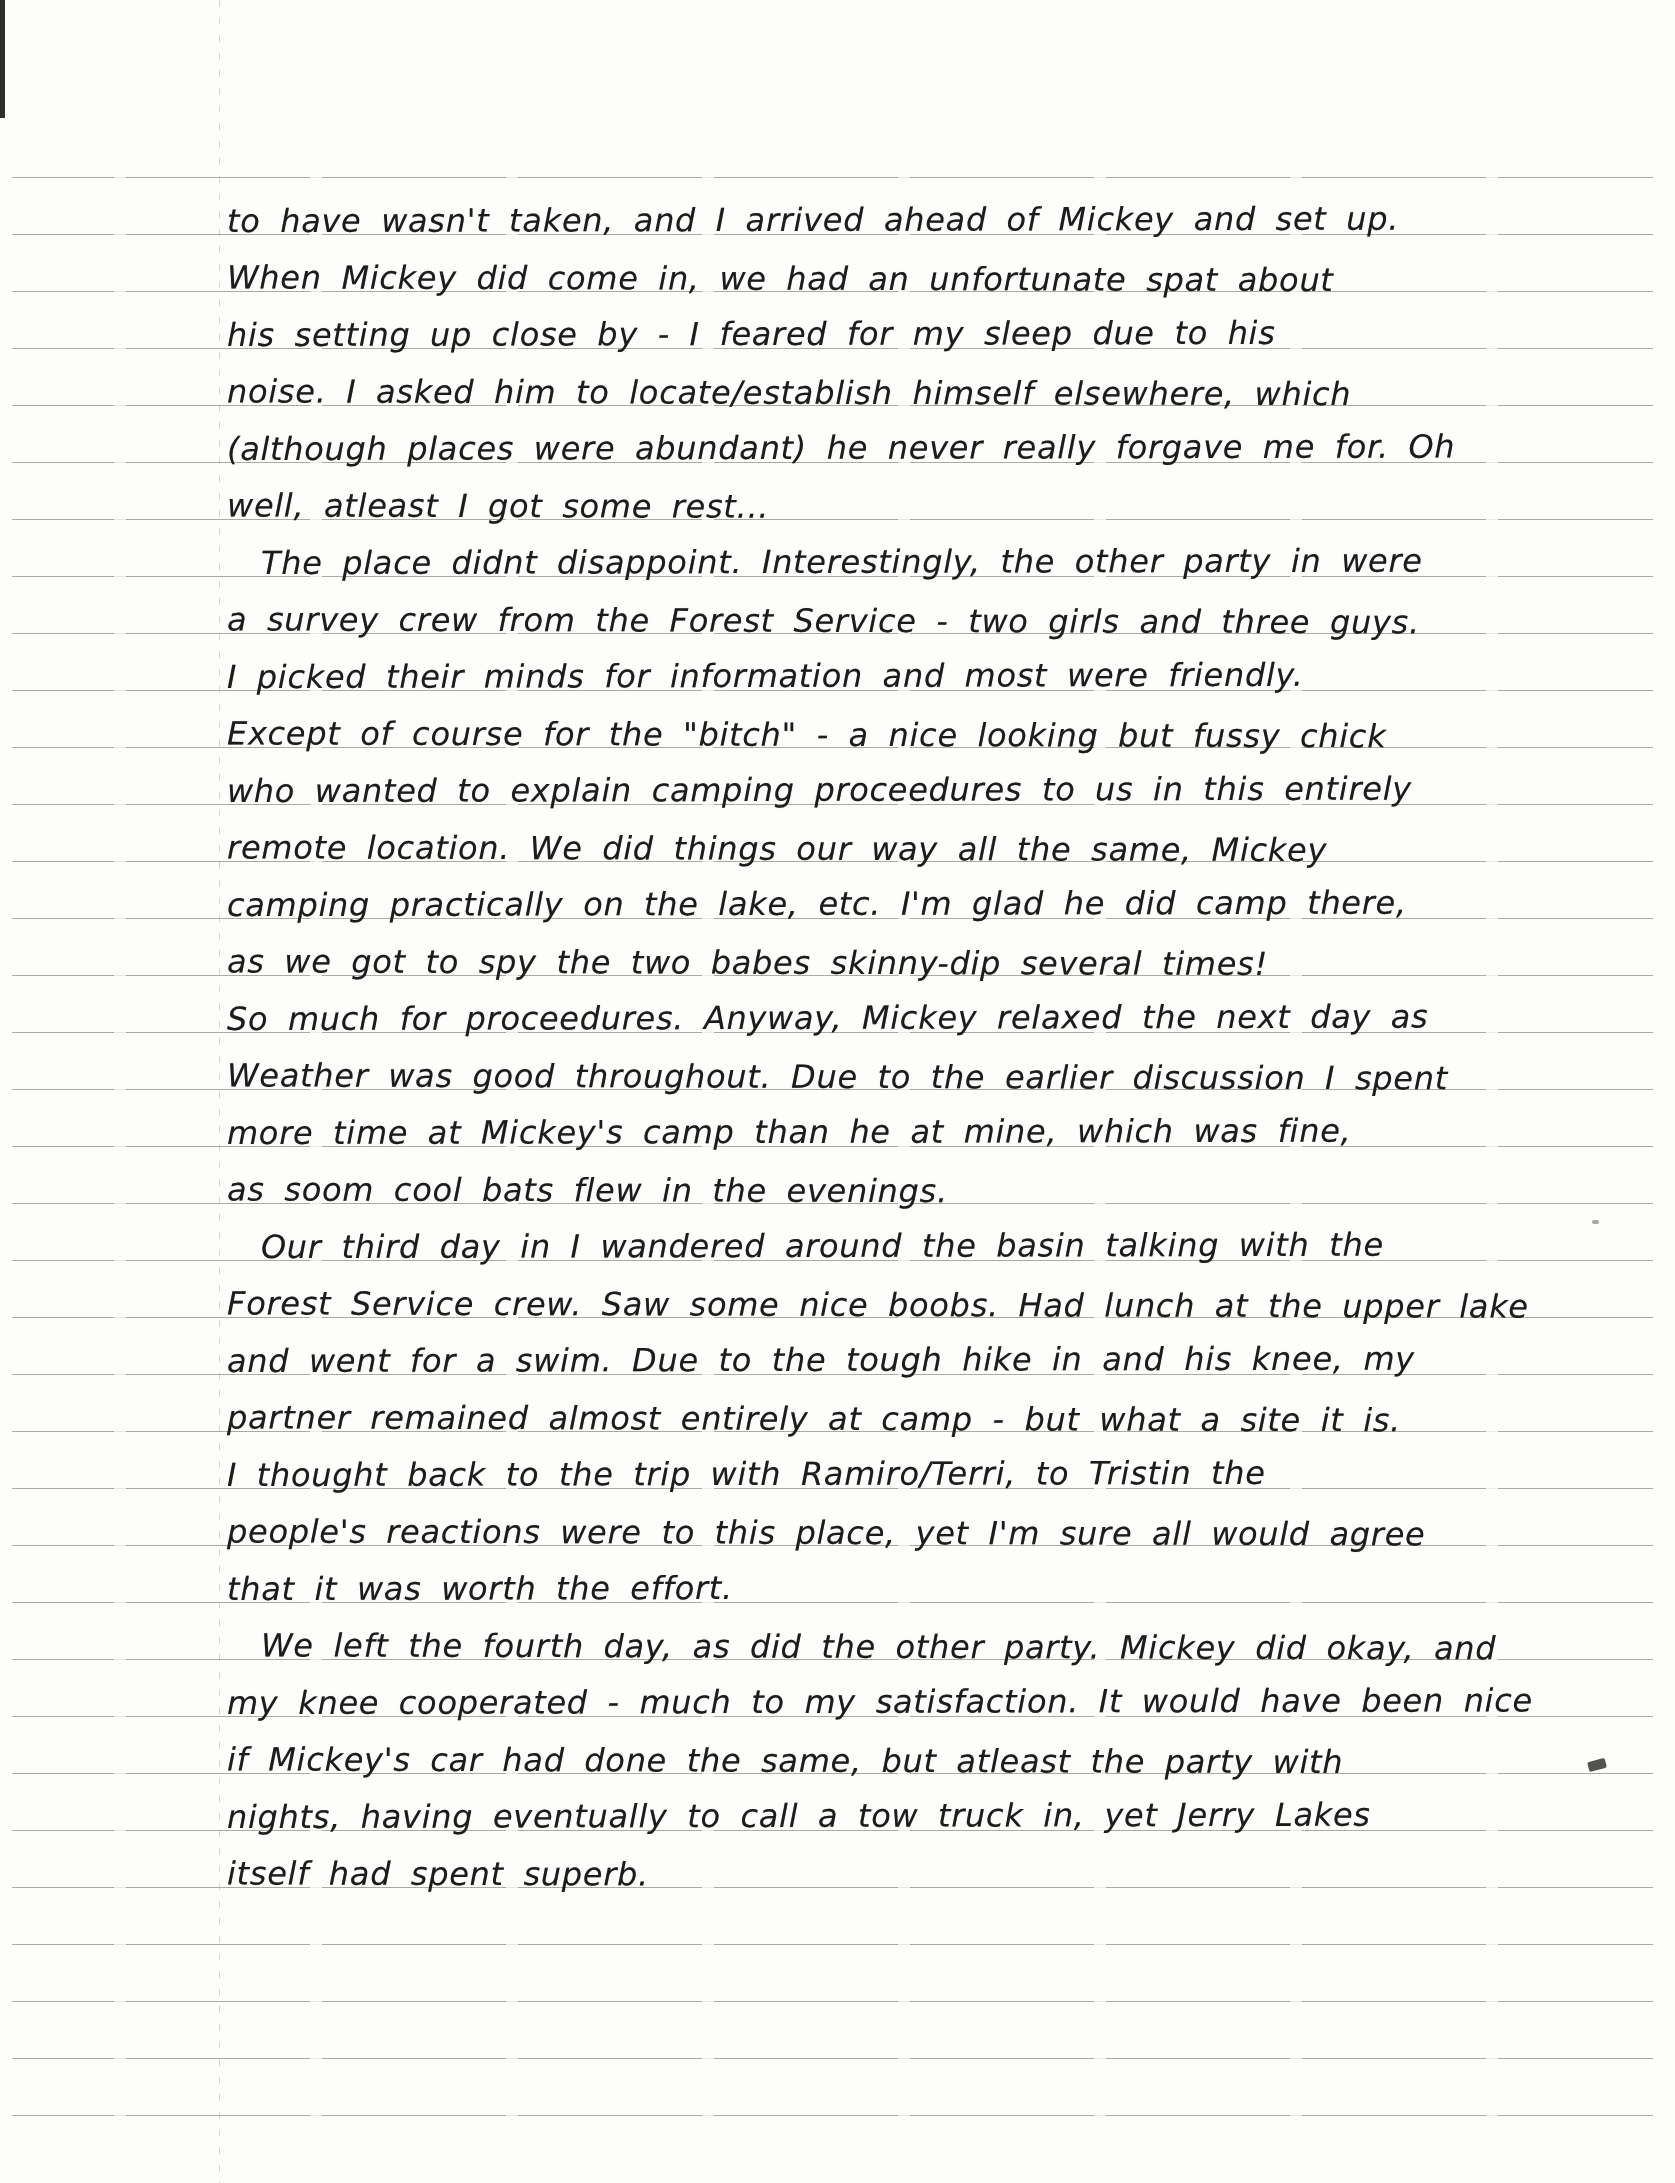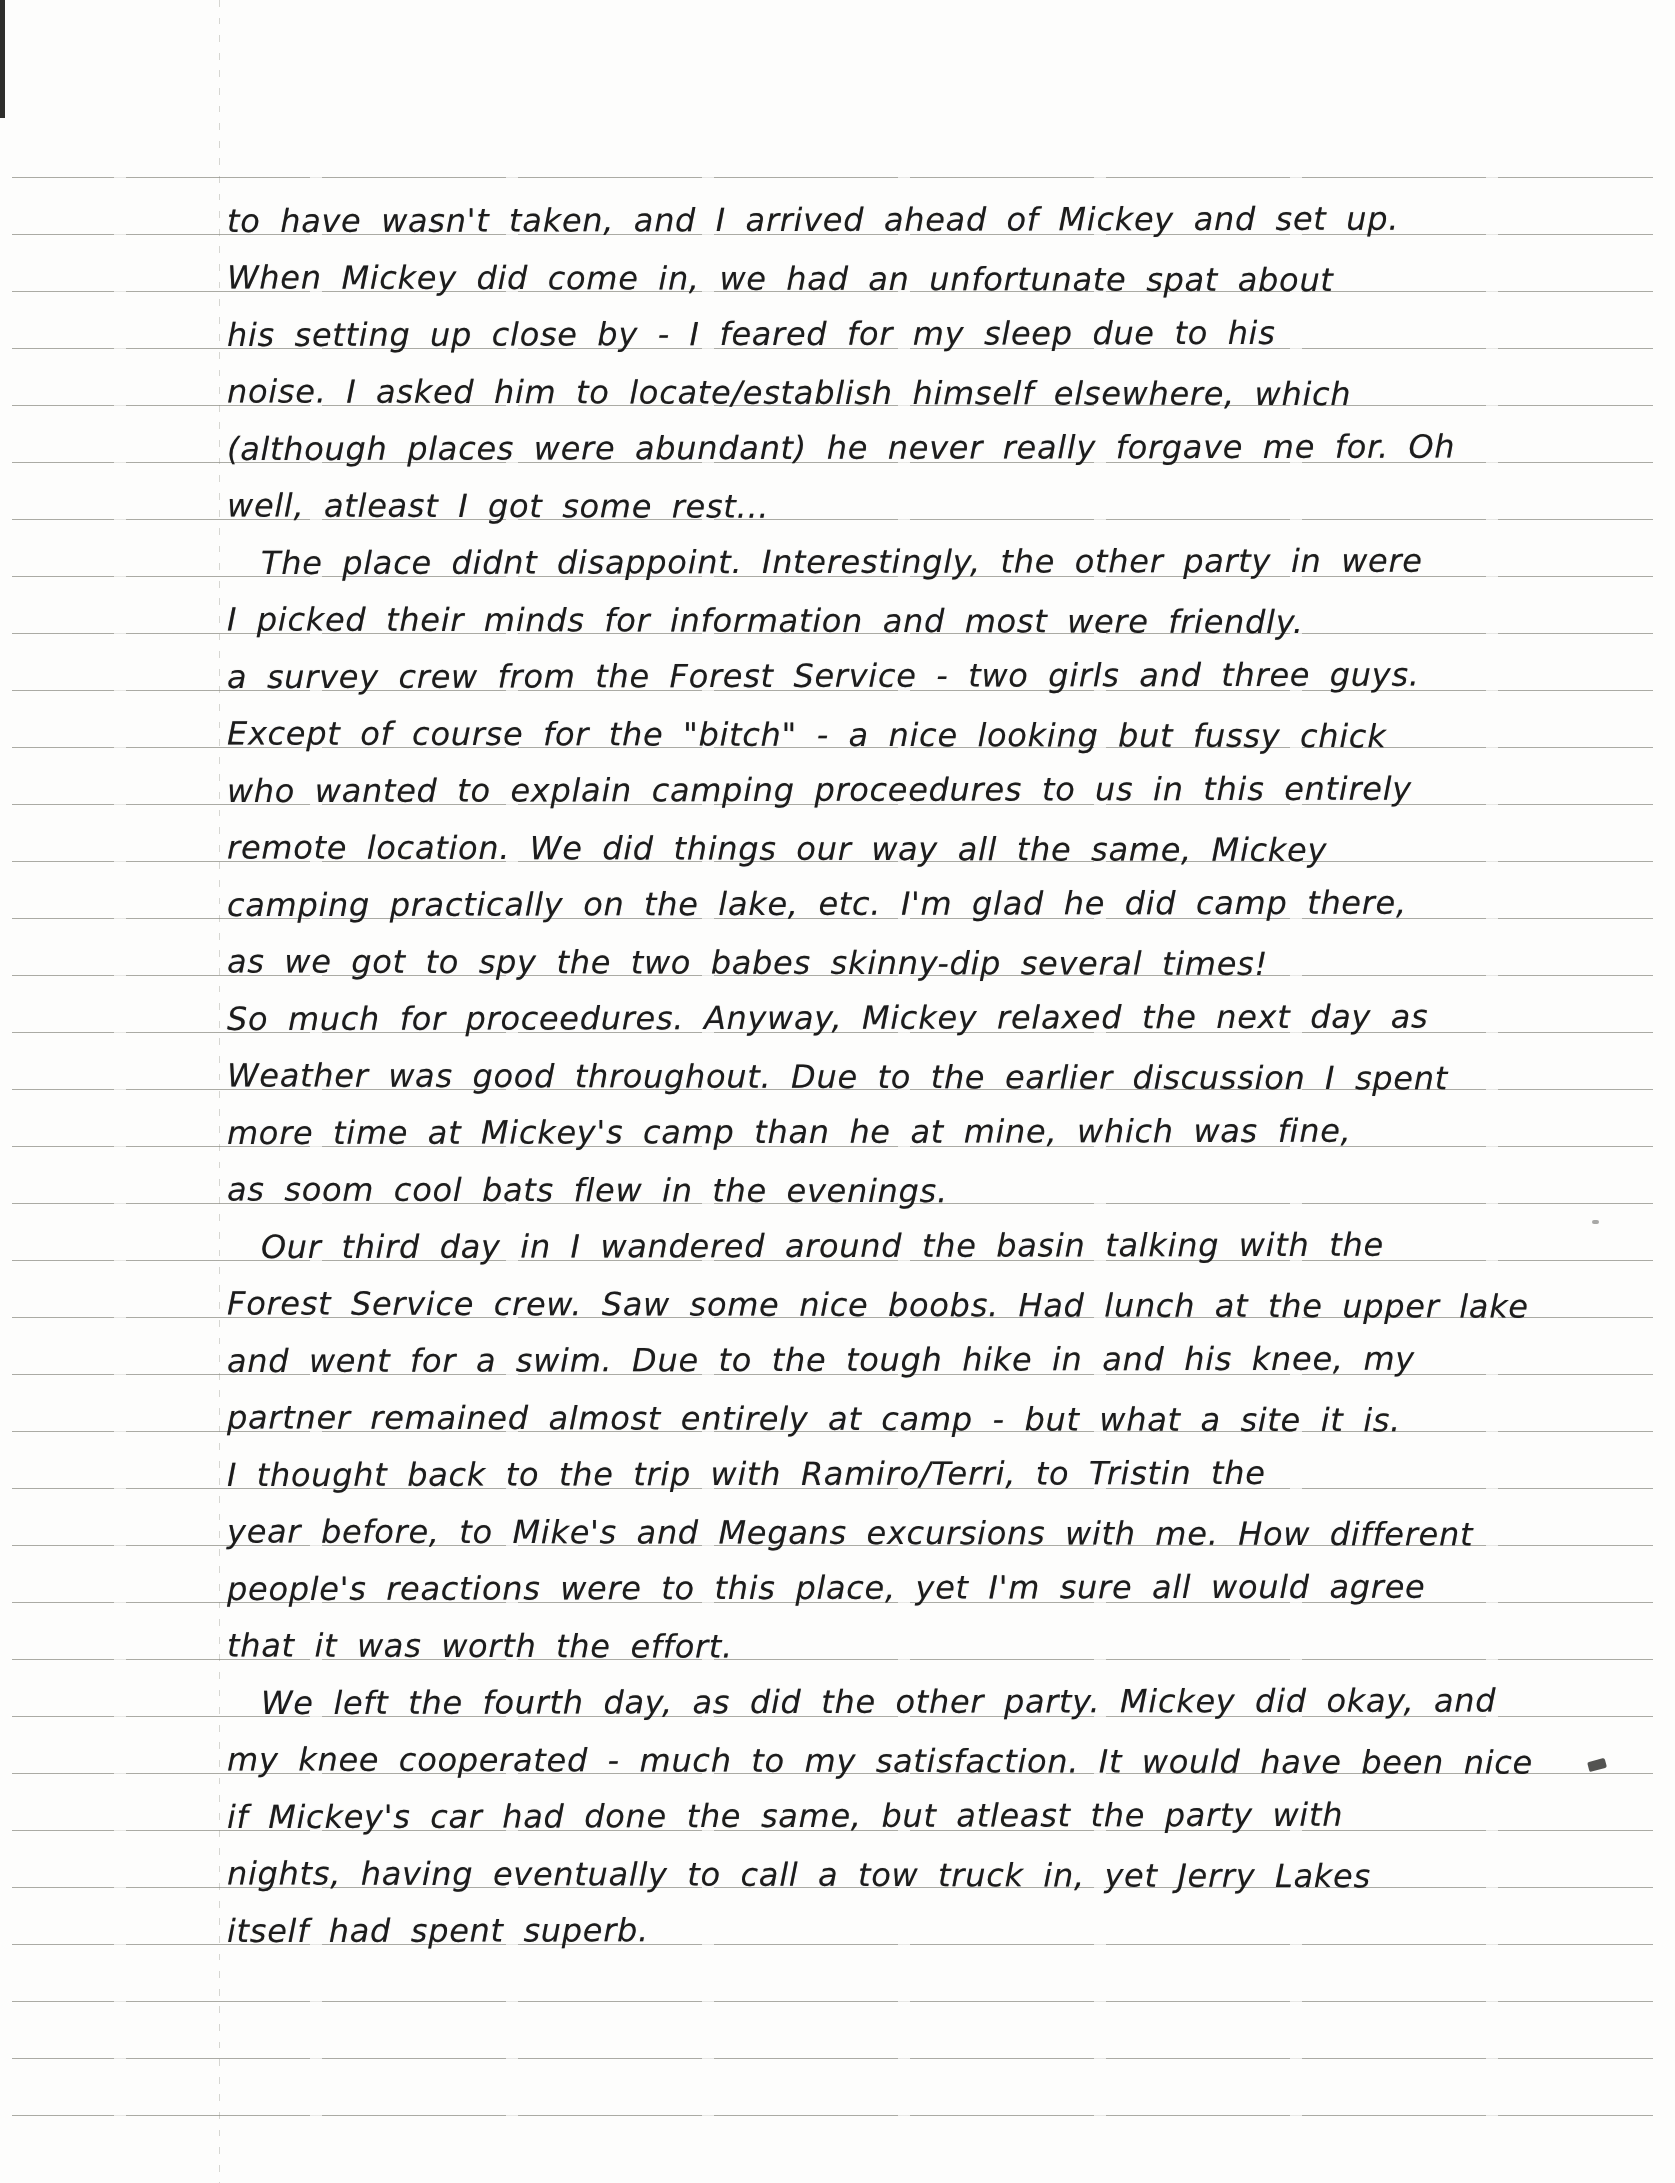--- a/index.html
+++ b/index.html
@@ -109,24 +109,24 @@
     <div class="hline">
         <span>(although places were abundant) he never really forgave me for. Oh</span>
       </div>
     <div class="hline">
         <span>well, atleast I got some rest...</span>
       </div>
     <div class="hline indent">
         <span>The place didnt disappoint. Interestingly, the other party in were</span>
       </div>
     <div class="hline">
-        <span>I picked their minds for information and most were friendly.</span>
+        <span>a survey crew from the Forest Service - two girls and three guys.</span>
       </div>
     <div class="hline">
-        <span>a survey crew from the Forest Service - two girls and three guys.</span>
+        <span>I picked their minds for information and most were friendly.</span>
       </div>
     <div class="hline">
         <span>Except of course for the "bitch" - a nice looking but fussy chick</span>
       </div>
     <div class="hline">
         <span>who wanted to explain camping proceedures to us in this entirely</span>
       </div>
     <div class="hline">
         <span>remote location. We did things our way all the same, Mickey</span>
       </div>
@@ -157,23 +157,20 @@
     <div class="hline">
         <span>and went for a swim. Due to the tough hike in and his knee, my</span>
       </div>
     <div class="hline">
         <span>partner remained almost entirely at camp - but what a site it is.</span>
       </div>
     <div class="hline">
         <span>I thought back to the trip with Ramiro/Terri, to Tristin the</span>
       </div>
     <div class="hline">
-        <span>year before, to Mike's and Megans excursions with me. How different</span>
-      </div>
-    <div class="hline">
         <span>people's reactions were to this place, yet I'm sure all would agree</span>
       </div>
     <div class="hline">
         <span>that it was worth the effort.</span>
       </div>
     <div class="hline indent">
         <span>We left the fourth day, as did the other party. Mickey did okay, and</span>
       </div>
     <div class="hline">
         <span>my knee cooperated - much to my satisfaction. It would have been nice</span>

